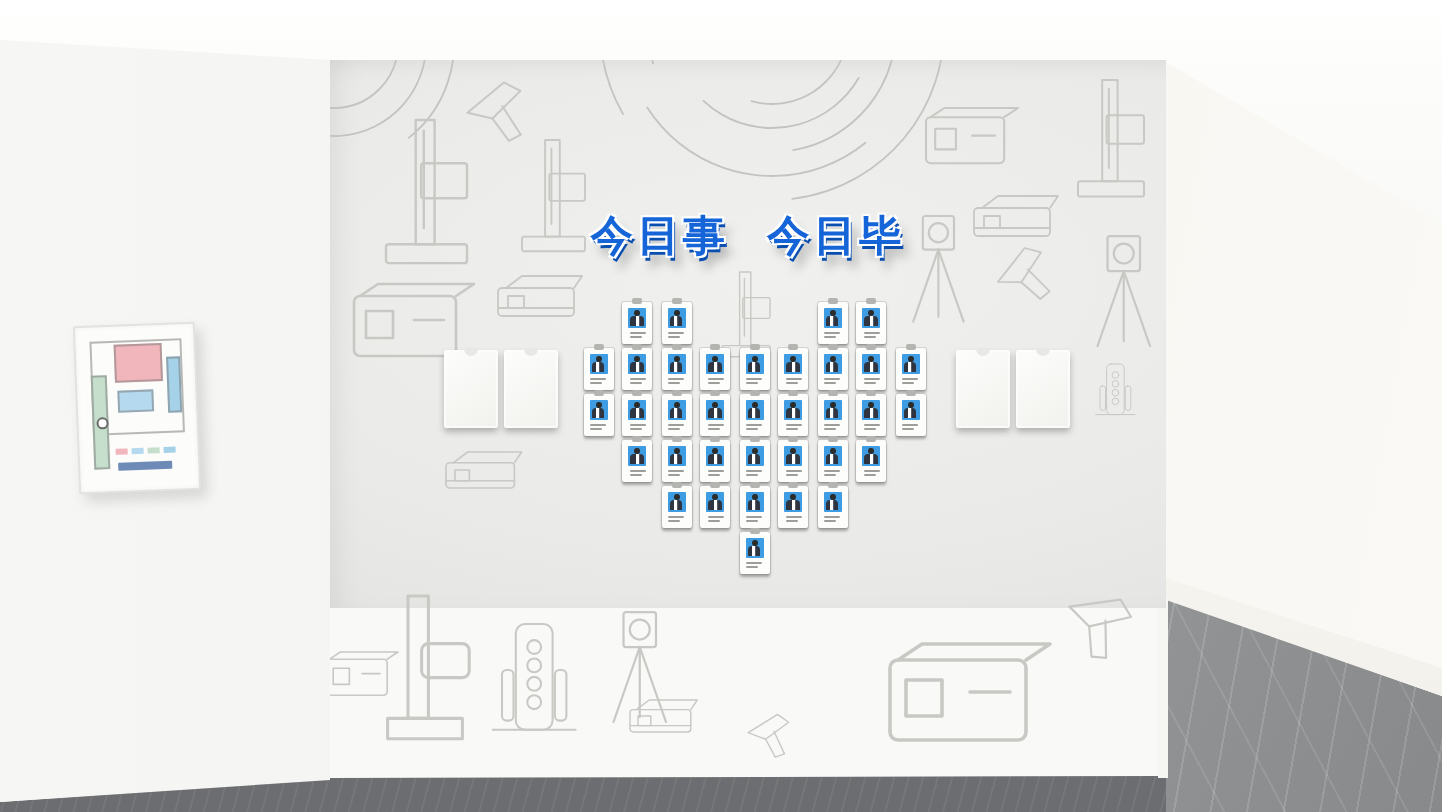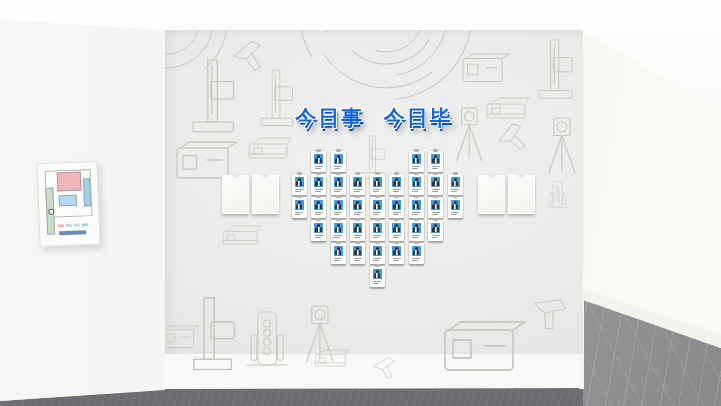--- a/index.html
+++ b/index.html
@@ -24,21 +24,21 @@
     background:linear-gradient(100deg,#f3f1ec 0%,#f8f6f1 55%,#fbf9f5 100%);}
   .right-baseboard{position:absolute;inset:0;
     clip-path:polygon(583px 289px,721px 334px,721px 348px,583px 300px);
     background:linear-gradient(to bottom,#e4e3df 0 8%,#fbfaf7 30%,#f1efe9 100%);}
   .wall-return-edge{position:absolute;inset:0;
     clip-path:polygon(579px 299px,584px 299px,584px 389px,579px 389px);
     background:#f6f6f3;}
   .left-wall{position:absolute;inset:0;
     clip-path:polygon(0 20px,165px 30px,165px 390px,0 401px);
     background:linear-gradient(to right,#f6f6f4 0%,#f2f2f0 72%,#e3e3e1 100%);}
-  .main-wall{position:absolute;left:165px;top:30px;width:418px;height:324px;
+  .main-wall{position:absolute;left:165px;top:30px;width:418px;height:274px;
     background:radial-gradient(130% 95% at 52% 40%,#f0f0ee 0%,#eaeae8 52%,#dfdfdd 100%);
     box-shadow:inset 10px 0 16px -8px rgba(0,0,0,.08),inset 0 10px 12px -8px rgba(0,0,0,.05);}
 
   
   .sketches{position:absolute;left:0;top:0;}
   .sketches g,.sketches use,.sketches circle{stroke:#c8c8c4;fill:none;stroke-width:.9;stroke-linejoin:round;stroke-linecap:round;}
   .sketches .arcs circle{stroke:#c3c3c0;}
 
   
   .wall-title{position:absolute;left:0;top:74px;width:100%;text-align:center;

